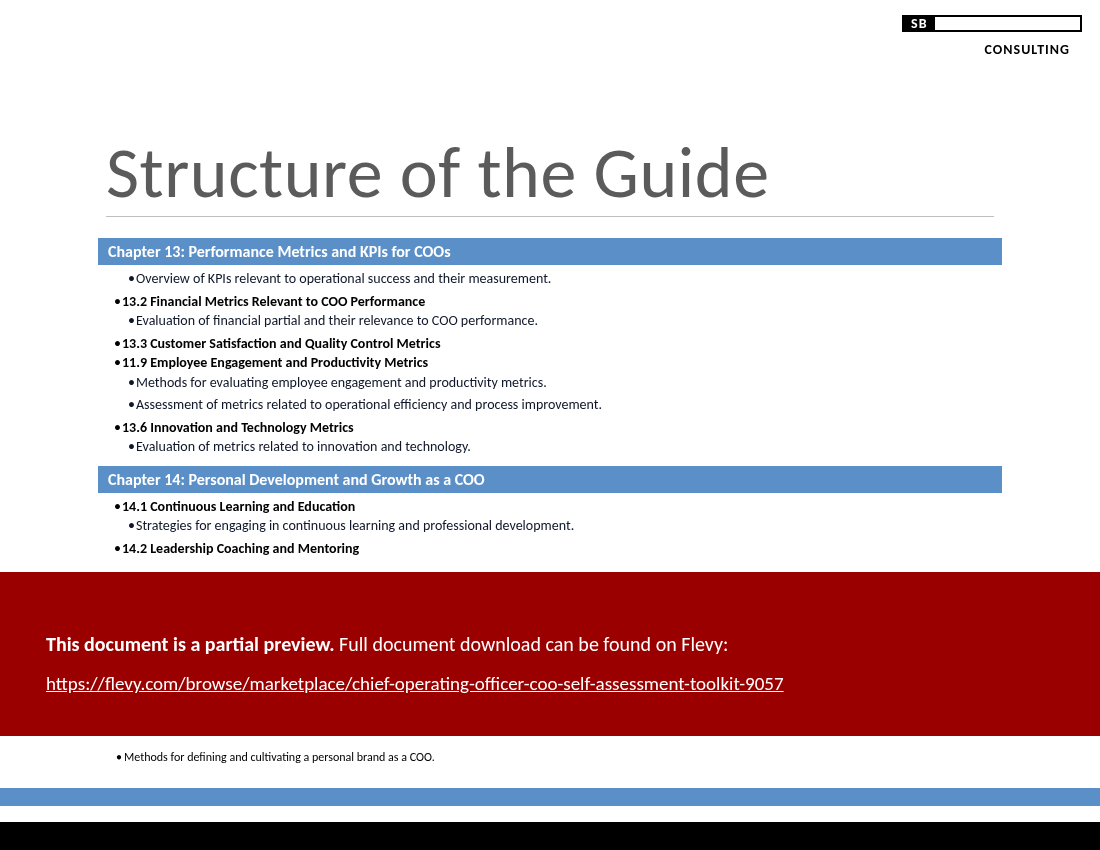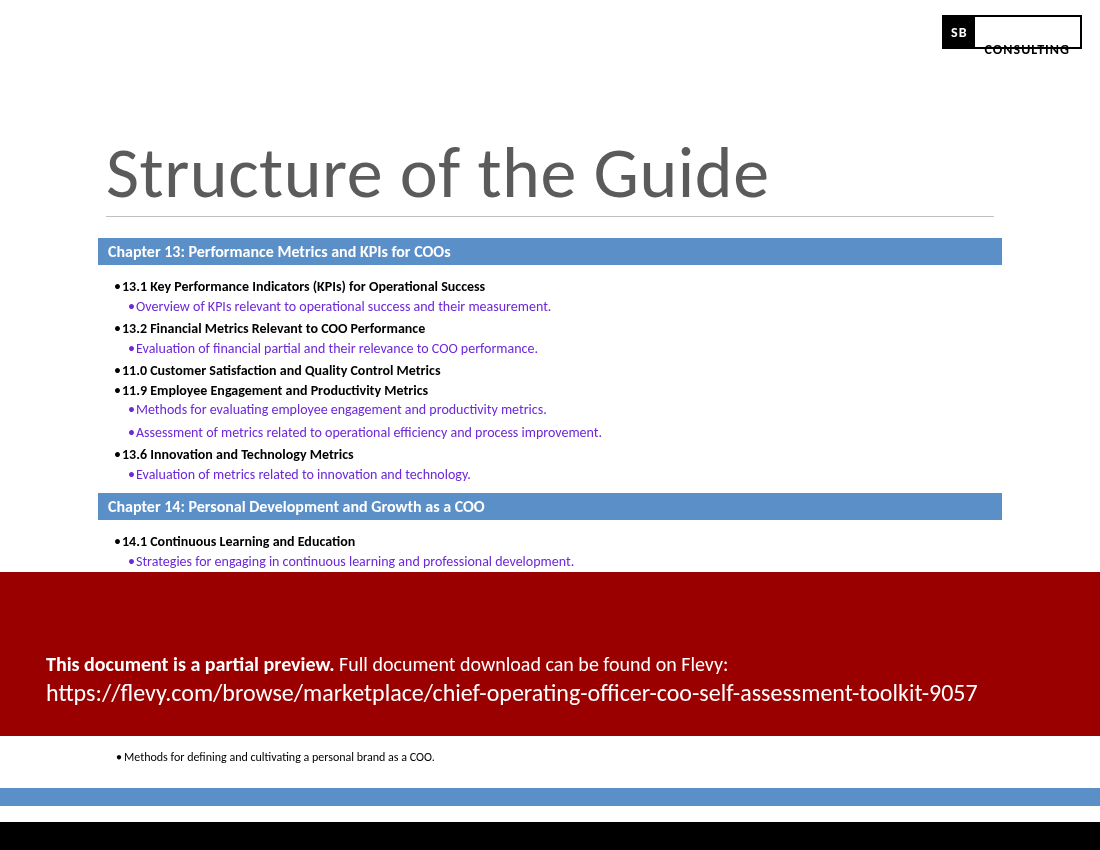--- a/index.html
+++ b/index.html
@@ -1,37 +1,37 @@
 <!DOCTYPE html>
 <html><head>
 <meta charset="utf-8">
 <style>
   * { box-sizing: border-box; margin: 0; padding: 0; }
   html, body { width: 1100px; height: 850px; font-family: Calibri, "Segoe UI", Arial, sans-serif; background: #fff; overflow: hidden; }
   .page { position: relative; width: 1100px; height: 850px; }
 
-  .logo { position: absolute; top: 15px; right: 18px; border: 2px solid #000; height: 34px; display: flex; align-items: stretch; }
+  .logo { position: absolute; top: 15px; right: 18px; border: 2px solid #000; height: 17px; display: flex; align-items: stretch; gap: 40px; }
   .logo-l { background: #000; color: #fff; font-weight: 700; font-size: 14px; letter-spacing: 1px; display: flex; align-items: center; padding: 0 7px; }
   .logo-r { background: #fff; color: #000; font-weight: 700; font-size: 14px; letter-spacing: 1px; display: flex; align-items: center; padding: 0 10px; margin-top: 32px; }
 
   .title { position: absolute; top: 128px; left: 106px; font-size: 72px; font-weight: 300; color: #5b5b5b; letter-spacing: 0.5px; }
   .title-rule { position: absolute; top: 216px; left: 106px; right: 106px; height: 1px; background: #bfbfbf; }
 
   .chapters { position: absolute; top: 238px; left: 98px; right: 98px; }
-  .chapter-bar { background: #5b8fc7; color: #fff; font-weight: 700; font-size: 16px; padding: 4px 10px; margin-top: 6px; margin-bottom: 12px; }
+  .chapter-bar { background: #5b8fc7; color: #fff; font-weight: 700; font-size: 16px; padding: 4px 10px; margin-top: 6px; margin-bottom: 4px; }
   .chapter-bar:first-child { margin-top: 0; }
   .section { margin-left: 16px; font-size: 14px; color: #000; line-height: 1.25; padding: 1px 0; }
   .section b { font-weight: 700; }
-  .sub { margin-left: 30px; font-size: 14px; color: #6d28d9; line-height: 1.25; padding: 1px 0 4px 0; }
+  .sub { margin-left: 30px; font-size: 14px; color: #0f172a; line-height: 1.25; padding: 1px 0 4px 0; }
   .bullet { display: inline-block; width: 8px; }
 
-  .banner { position: absolute; left: 0; right: 0; top: 572px; height: 164px; background: #9a0000; color: #fff; padding: 80px 46px 0 46px; }
+  .banner { position: absolute; left: 0; right: 0; top: 572px; height: 164px; background: #9a0000; color: #fff; padding: 60px 46px 0 46px; }
   .banner-line1 { font-size: 20px; }
   .banner-line1 b { font-weight: 700; }
-  .banner-link { display: inline-block; margin-top: 2px; font-size: 24px; color: #fff; }
+  .banner-link { display: inline-block; margin-top: 16px; font-size: 19px; color: #fff; text-decoration: underline; }
 
   .tail { position: absolute; top: 750px; left: 116px; font-size: 12px; color: #000; }
 
   .footer-strip { position: absolute; left: 0; right: 0; bottom: 44px; height: 18px; background: #5b8fc7; }
   .footer-black { position: absolute; left: 0; right: 0; bottom: 0; height: 28px; background: #000; }
 </style>
 </head>
 <body>
 
 <div class="page">
@@ -39,25 +39,24 @@
   <div class="logo">
     <div class="logo-l">SB</div>
     <div class="logo-r">CONSULTING</div>
   </div>
 
   <div class="title">Structure of the Guide</div>
   <div class="title-rule"></div>
 
   <div class="chapters" id="chapters-root">
       <div class="chapter-bar">Chapter 13: Performance Metrics and KPIs for COOs</div>
-      <div class="section"><span class="bullet">•</span><b>13.1 Key Performance Indicators (KPIs) for Operational Success</b></div>
       <div class="sub"><span class="bullet">•</span><span>Overview of KPIs relevant to operational success and their measurement.</span></div>
       <div class="section"><span class="bullet">•</span><b>13.2 Financial Metrics Relevant to COO Performance</b></div>
       <div class="sub"><span class="bullet">•</span><span>Evaluation of financial partial and their relevance to COO performance.</span></div>
-      <div class="section"><span class="bullet">•</span><b>11.0 Customer Satisfaction and Quality Control Metrics</b></div>
+      <div class="section"><span class="bullet">•</span><b>13.3 Customer Satisfaction and Quality Control Metrics</b></div>
       <div class="section"><span class="bullet">•</span><b>11.9 Employee Engagement and Productivity Metrics</b></div>
       <div class="sub"><span class="bullet">•</span><span>Methods for evaluating employee engagement and productivity metrics.</span></div>
       <div class="sub"><span class="bullet">•</span><span>Assessment of metrics related to operational efficiency and process improvement.</span></div>
       <div class="section"><span class="bullet">•</span><b>13.6 Innovation and Technology Metrics</b></div>
       <div class="sub"><span class="bullet">•</span><span>Evaluation of metrics related to innovation and technology.</span></div>
       <div class="chapter-bar">Chapter 14: Personal Development and Growth as a COO</div>
       <div class="section"><span class="bullet">•</span><b>14.1 Continuous Learning and Education</b></div>
       <div class="sub"><span class="bullet">•</span><span>Strategies for engaging in continuous learning and professional development.</span></div>
       <div class="section"><span class="bullet">•</span><b>14.2 Leadership Coaching and Mentoring</b></div>
     </div>

